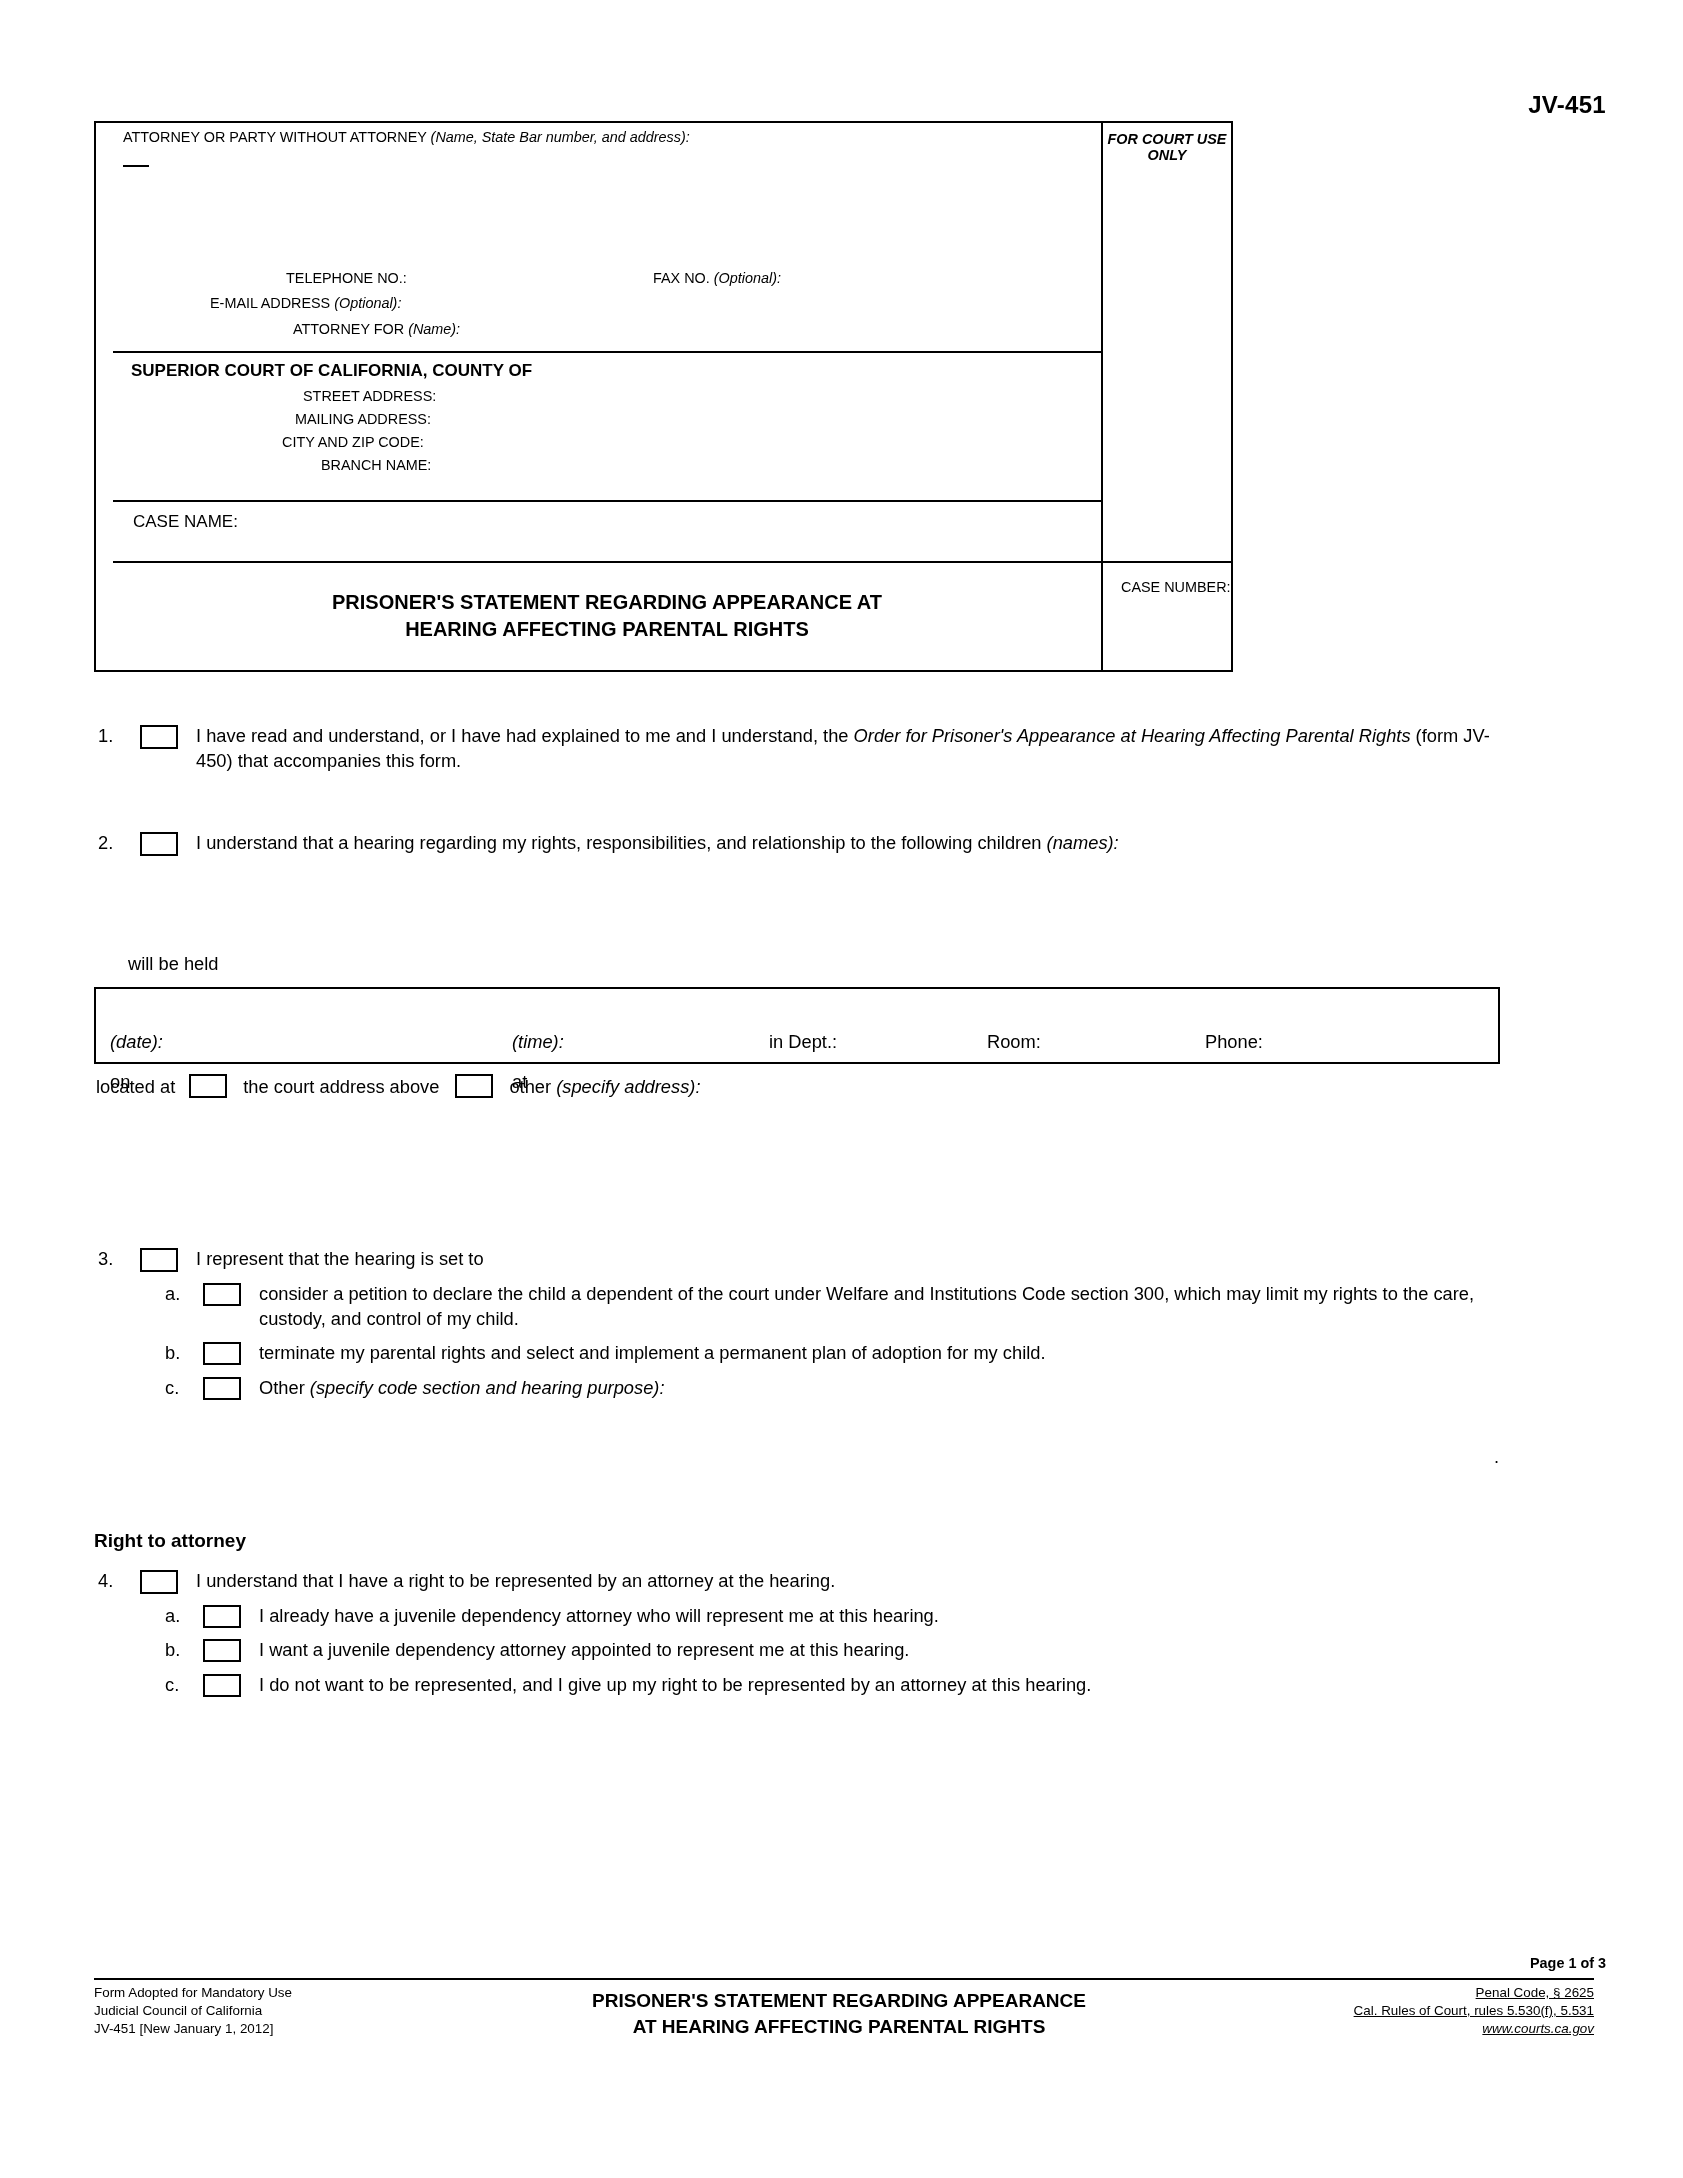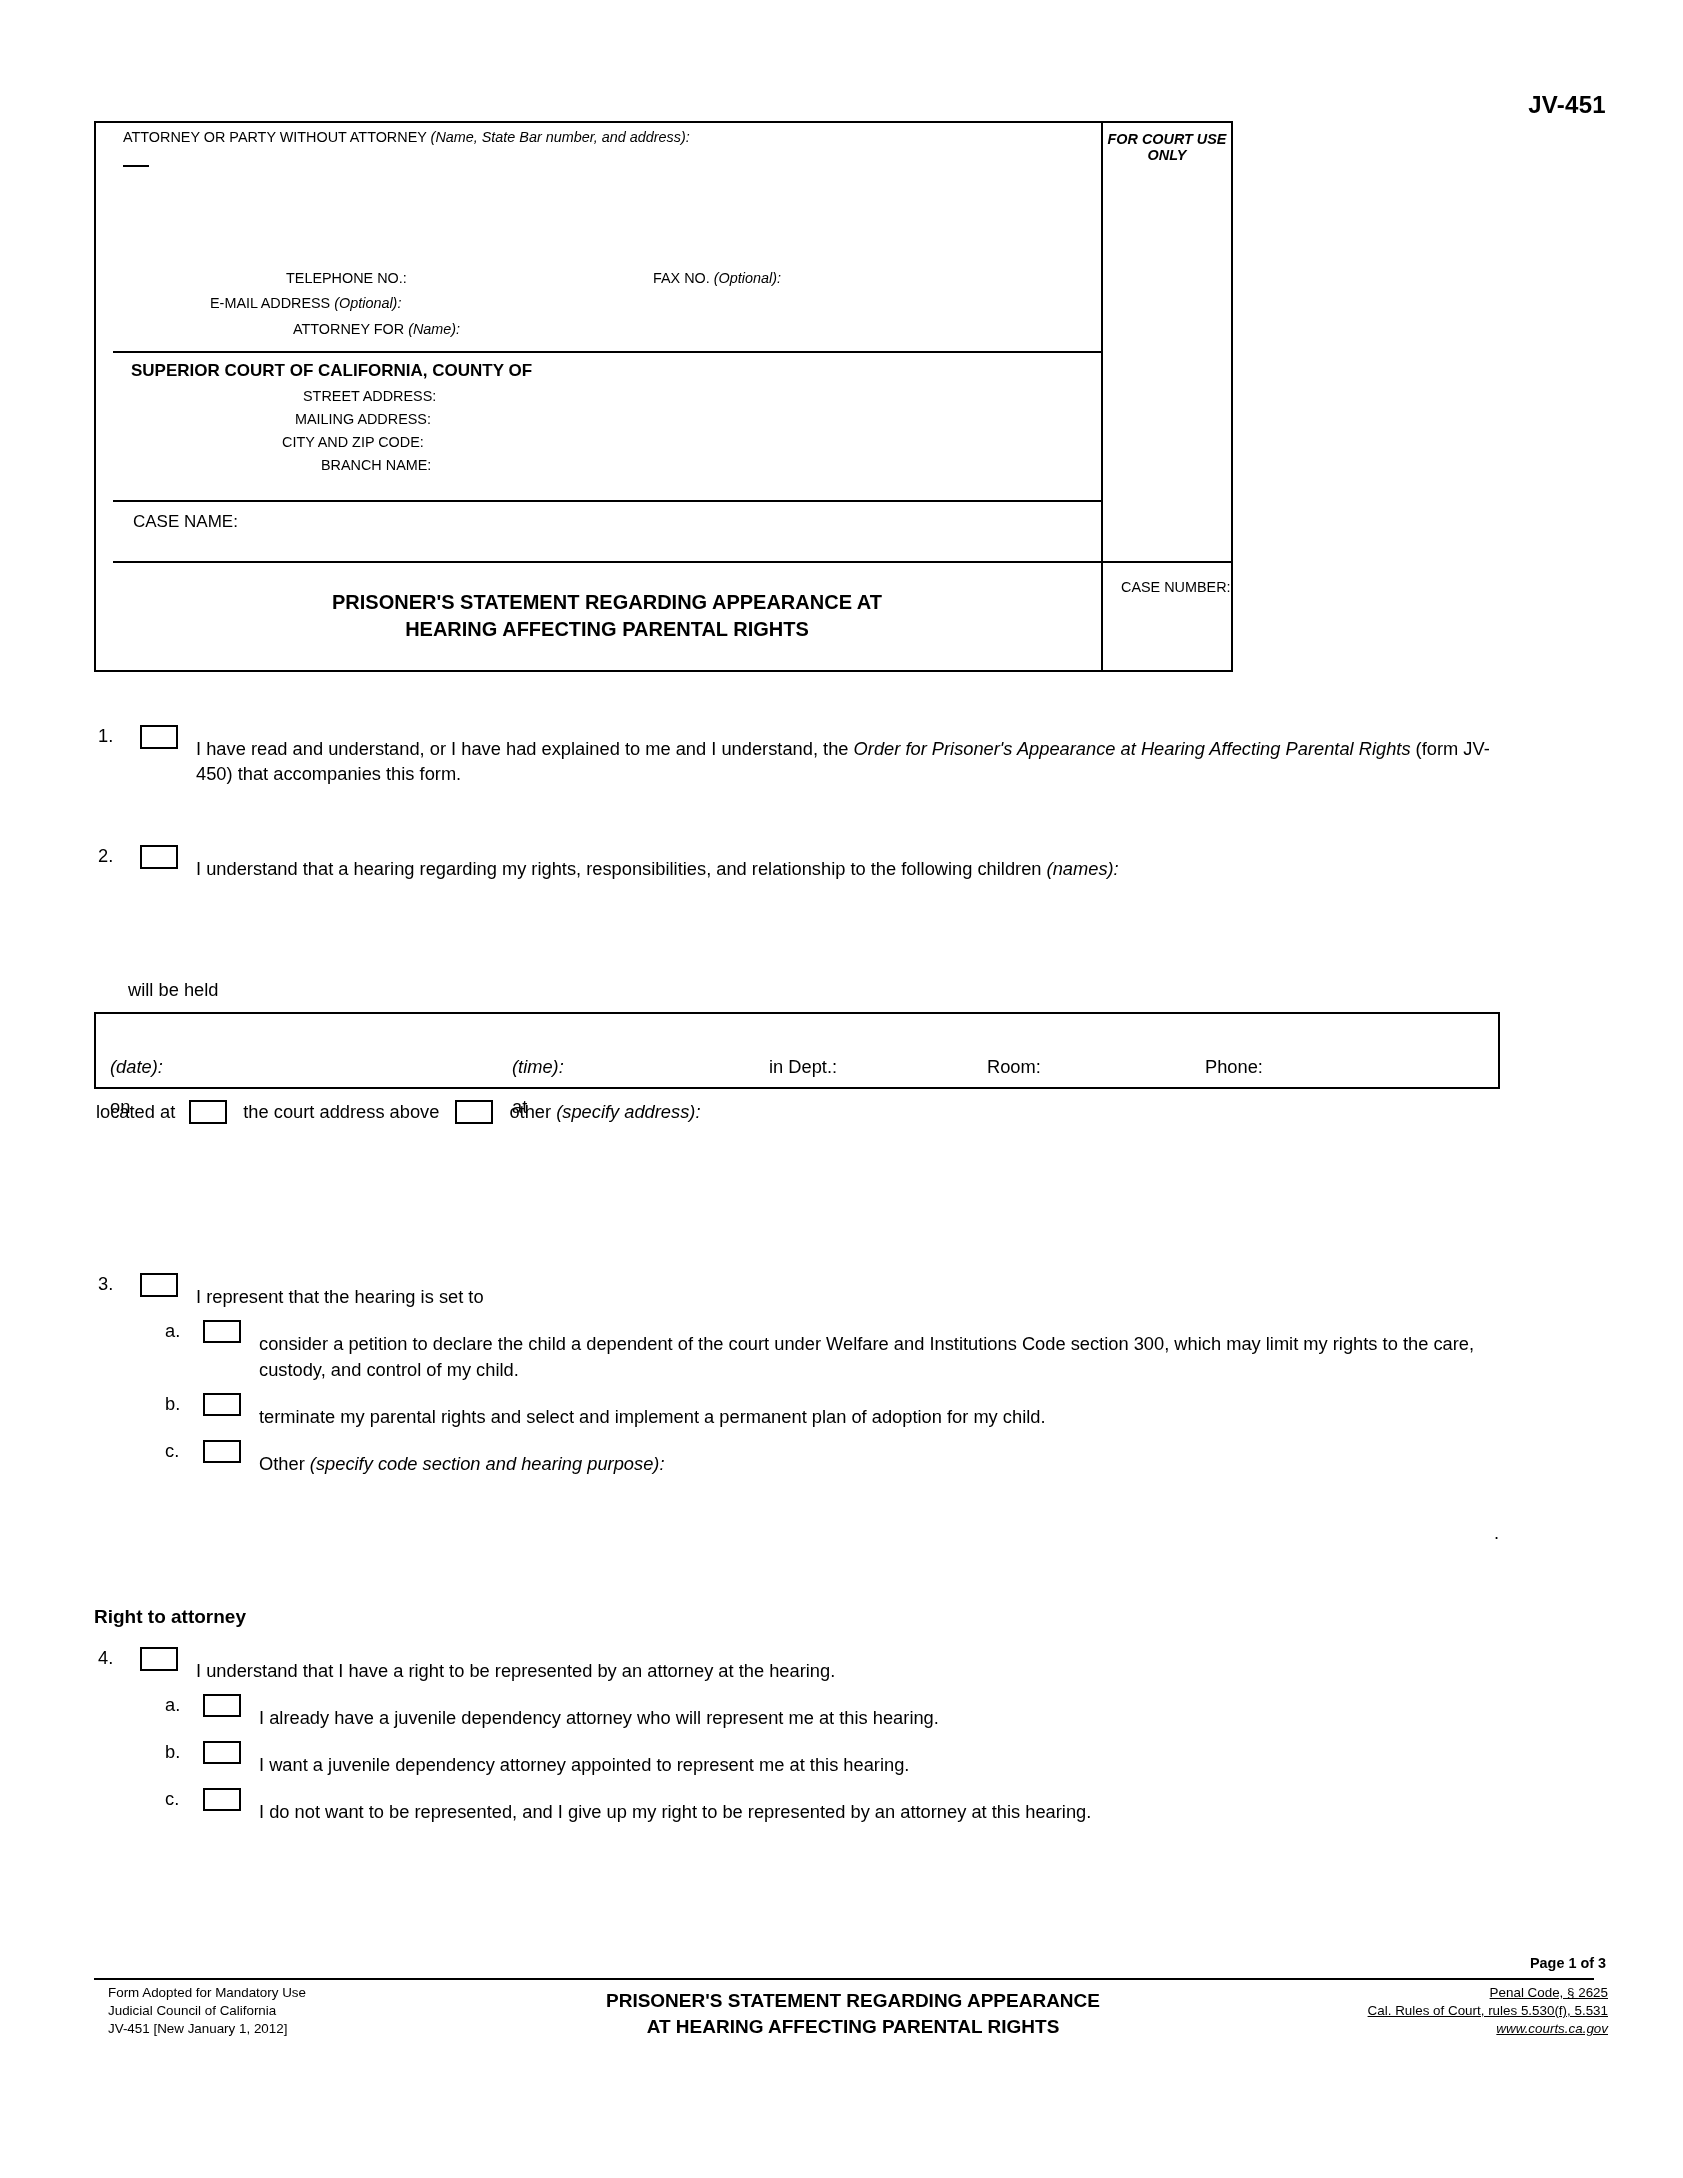--- a/index.html
+++ b/index.html
@@ -181,21 +181,20 @@
     margin-top: 2px;
     background: #fff;
   }
   .cb.sm {
     width: 36px;
     height: 23px;
   }
   .txt {
     padding-left: 18px;
     flex: 1;
-    margin-top: 13px;
   }
   .txt i { font-style: italic; }
   .sub {
     display: flex;
     align-items: flex-start;
     margin-top: 9px;
     padding-left: 71px;
   }
   .sublet {
     width: 38px;
@@ -259,21 +258,21 @@
   }
   .footer-rule {
     position: absolute;
     left: 94px;
     top: 1978px;
     width: 1500px;
     border-top: 2px solid #000;
   }
   .footer {
     position: absolute;
-    left: 108px;
+    left: 94px;
     top: 1984px;
     width: 1500px;
     display: flex;
     justify-content: center;
     font-size: 13.4px;
     line-height: 1.35;
   }
   .footer-left { width: 327px; }
   .footer-center {
     flex: 1;

